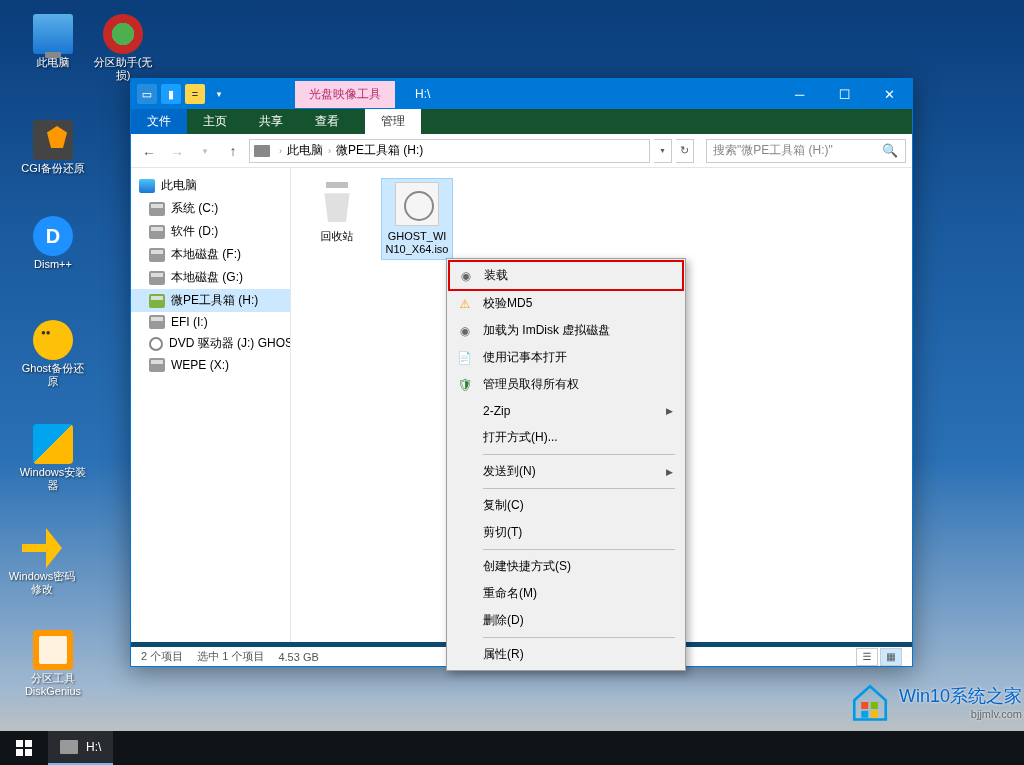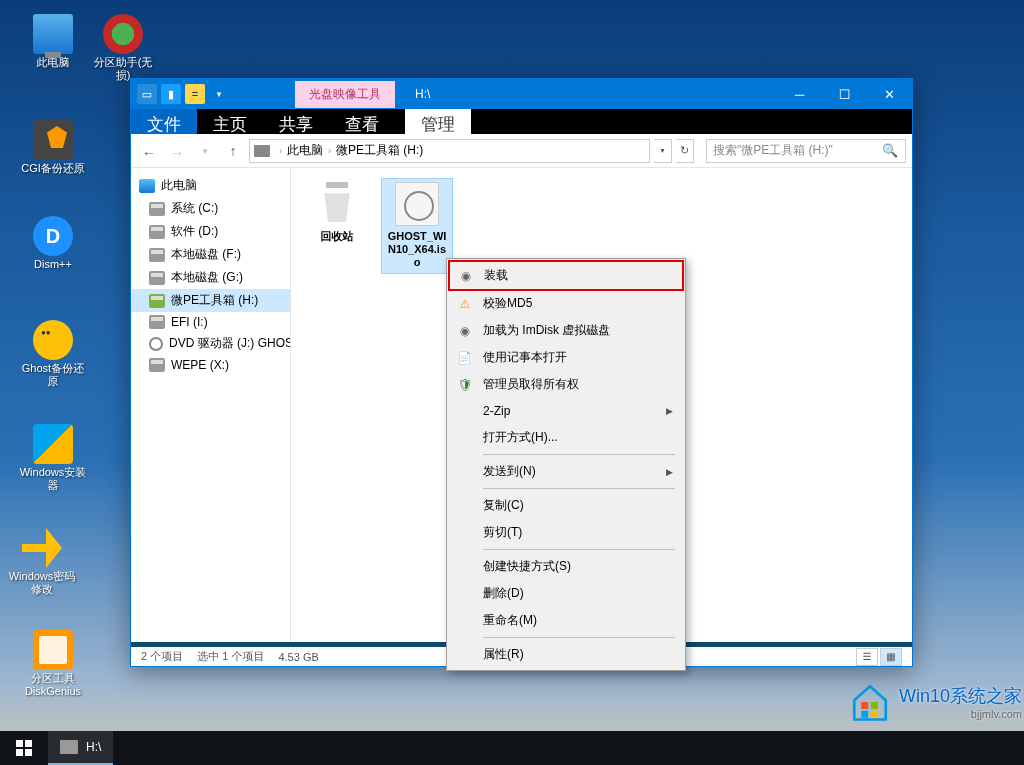--- a/index.html
+++ b/index.html
@@ -21,21 +21,21 @@
 .ico.diskgen { background:#ff9800; border-radius:4px; position:relative;}
 .ico.diskgen::after{content:'';position:absolute;inset:6px;background:#fff3e0;border-radius:2px;}
 .explorer { position:absolute; left:130px; top:78px; width:783px; height:589px; background:#fff; border:1px solid #0078d7; box-shadow:0 5px 25px rgba(0,0,0,0.4); display:flex; flex-direction:column; }
 .titlebar { height:30px; background:#0078d7; display:flex; align-items:center; color:#fff; }
 .qat { display:flex; align-items:center; padding:0 6px; gap:4px; }
 .qat-item { width:20px; height:20px; display:flex; align-items:center; justify-content:center; font-size:11px; background:rgba(255,255,255,0.15); border-radius:2px; }
 .title-tab { background:#fcd2e8; color:#b03070; padding:5px 14px; font-size:12px; margin-left:60px; }
 .title-path { margin-left:20px; font-size:12px; color:#fff; }
 .win-controls { margin-left:auto; display:flex; }
 .win-btn { width:45px; height:30px; display:flex; align-items:center; justify-content:center; color:#fff; font-size:13px;}
-.ribbon-tabs { height:25px; background:#000000; display:flex; font-size:17px; padding-left:0; }
+.ribbon-tabs { height:25px; background:#14532d; display:flex; font-size:12px; padding-left:0; }
 .rtab { padding:4px 16px; color:#fff; cursor:pointer; }
 .rtab.file { background:#0068c7; color:#fff; }
 .rtab.active-contextual { background:#fff; color:#333; border-top:0; margin-left:10px;}
 .nav-bar { height:34px; background:#fff; border-bottom:1px solid #e5e5e5; display:flex; align-items:center; padding:0 6px; gap:4px; }
 .nav-arrow { width:24px; height:24px; display:flex; align-items:center; justify-content:center; color:#555; font-size:14px; border-radius:2px;}
 .nav-arrow.disabled { color:#bbb; }
 .addr-bar { flex:1; border:1px solid #ccc; height:24px; display:flex; align-items:center; padding:0 4px; font-size:12px; gap:2px; }
 .addr-bar .chev { color:#888; font-size:9px; margin:0 3px; }
 .addr-bar .drive-ico { width:16px; height:12px; background:#888; border-radius:1px; margin-right:4px; }
 .addr-dd { width:18px; height:24px; border:1px solid #ccc; border-left:none; display:flex; align-items:center; justify-content:center; font-size:8px; color:#555;}
@@ -54,21 +54,21 @@
 .nav-ico.cd { border:2px solid #888; border-radius:50%; width:14px; height:14px; }
 .content-pane { flex:1; padding:10px; display:flex; align-content:flex-start; flex-wrap:wrap; gap:8px; position:relative; }
 .file-item { width:72px; text-align:center; font-size:11px; cursor:pointer; padding:4px;}
 .file-item.selected { background:#cce8ff; border:1px solid #99d1ff; padding:3px; }
 .file-ico { width:44px; height:44px; margin:0 auto 4px; }
 .file-ico.recycle { position:relative; }
 .file-ico.recycle::after{content:'';position:absolute;inset:4px;background:#e0e0e0;clip-path:polygon(15% 20%,85% 20%,75% 100%,25% 100%);}
 .file-ico.recycle::before{content:'';position:absolute;top:0;left:25%;width:50%;height:6px;background:#c0c0c0;}
 .file-ico.iso { background:#f5f5f5; border:1px solid #ccc; position:relative; }
 .file-ico.iso::after{content:'';position:absolute;top:8px;left:8px;width:26px;height:26px;border:2px solid #888;border-radius:50%;}
-.file-label { line-height:1.2; word-break:break-all;font-weight:bold; }
+.file-label { line-height:1.2; word-break:break-all; }
 .context-menu { position:absolute; left:446px; top:258px; width:240px; background:#f0f0f0; border:1px solid #a0a0a0; box-shadow:3px 3px 8px rgba(0,0,0,0.3); font-size:12px; padding:2px; }
 .ctx-item { display:flex; align-items:center; padding:5px 10px 5px 8px; cursor:pointer; gap:10px; }
 .ctx-item.highlighted { border:2px solid #d00; margin:-1px; position:relative; z-index:2; }
 .ctx-ico { width:16px; height:16px; flex-shrink:0; display:flex; align-items:center; justify-content:center; font-size:12px;}
 .ctx-sep { height:1px; background:#c0c0c0; margin:3px 8px 3px 34px; }
 .ctx-arrow { margin-left:auto; font-size:9px; color:#555; }
 .status-bar { height:24px; border-top:5px solid #0c4a6e; display:flex; align-items:center; padding:0 10px; font-size:11px; color:#555; gap:14px; }
 .status-bar .view-toggles { margin-left:auto; display:flex; gap:2px; }
 .vt { width:22px; height:18px; border:1px solid #ccc; display:flex; align-items:center; justify-content:center; font-size:10px; }
 .taskbar { position:absolute; bottom:0; left:0; right:0; height:34px; background:#101418; display:flex; align-items:center; }
@@ -280,25 +280,25 @@
       <div class="ctx-ico"></div>
       <span>剪切(T)</span>
     </div>
     <div class="ctx-sep"></div>
     <div class="ctx-item">
       <div class="ctx-ico"></div>
       <span>创建快捷方式(S)</span>
     </div>
     <div class="ctx-item">
       <div class="ctx-ico"></div>
+      <span>重命名(M)</span>
+    </div>
+    <div class="ctx-item">
+      <div class="ctx-ico"></div>
       <span>删除(D)</span>
-    </div>
-    <div class="ctx-item">
-      <div class="ctx-ico"></div>
-      <span>重命名(M)</span>
     </div>
     <div class="ctx-sep"></div>
     <div class="ctx-item">
       <div class="ctx-ico"></div>
       <span>属性(R)</span>
     </div>
   </div>
 
 <div class="taskbar">
   <div class="start-btn">

